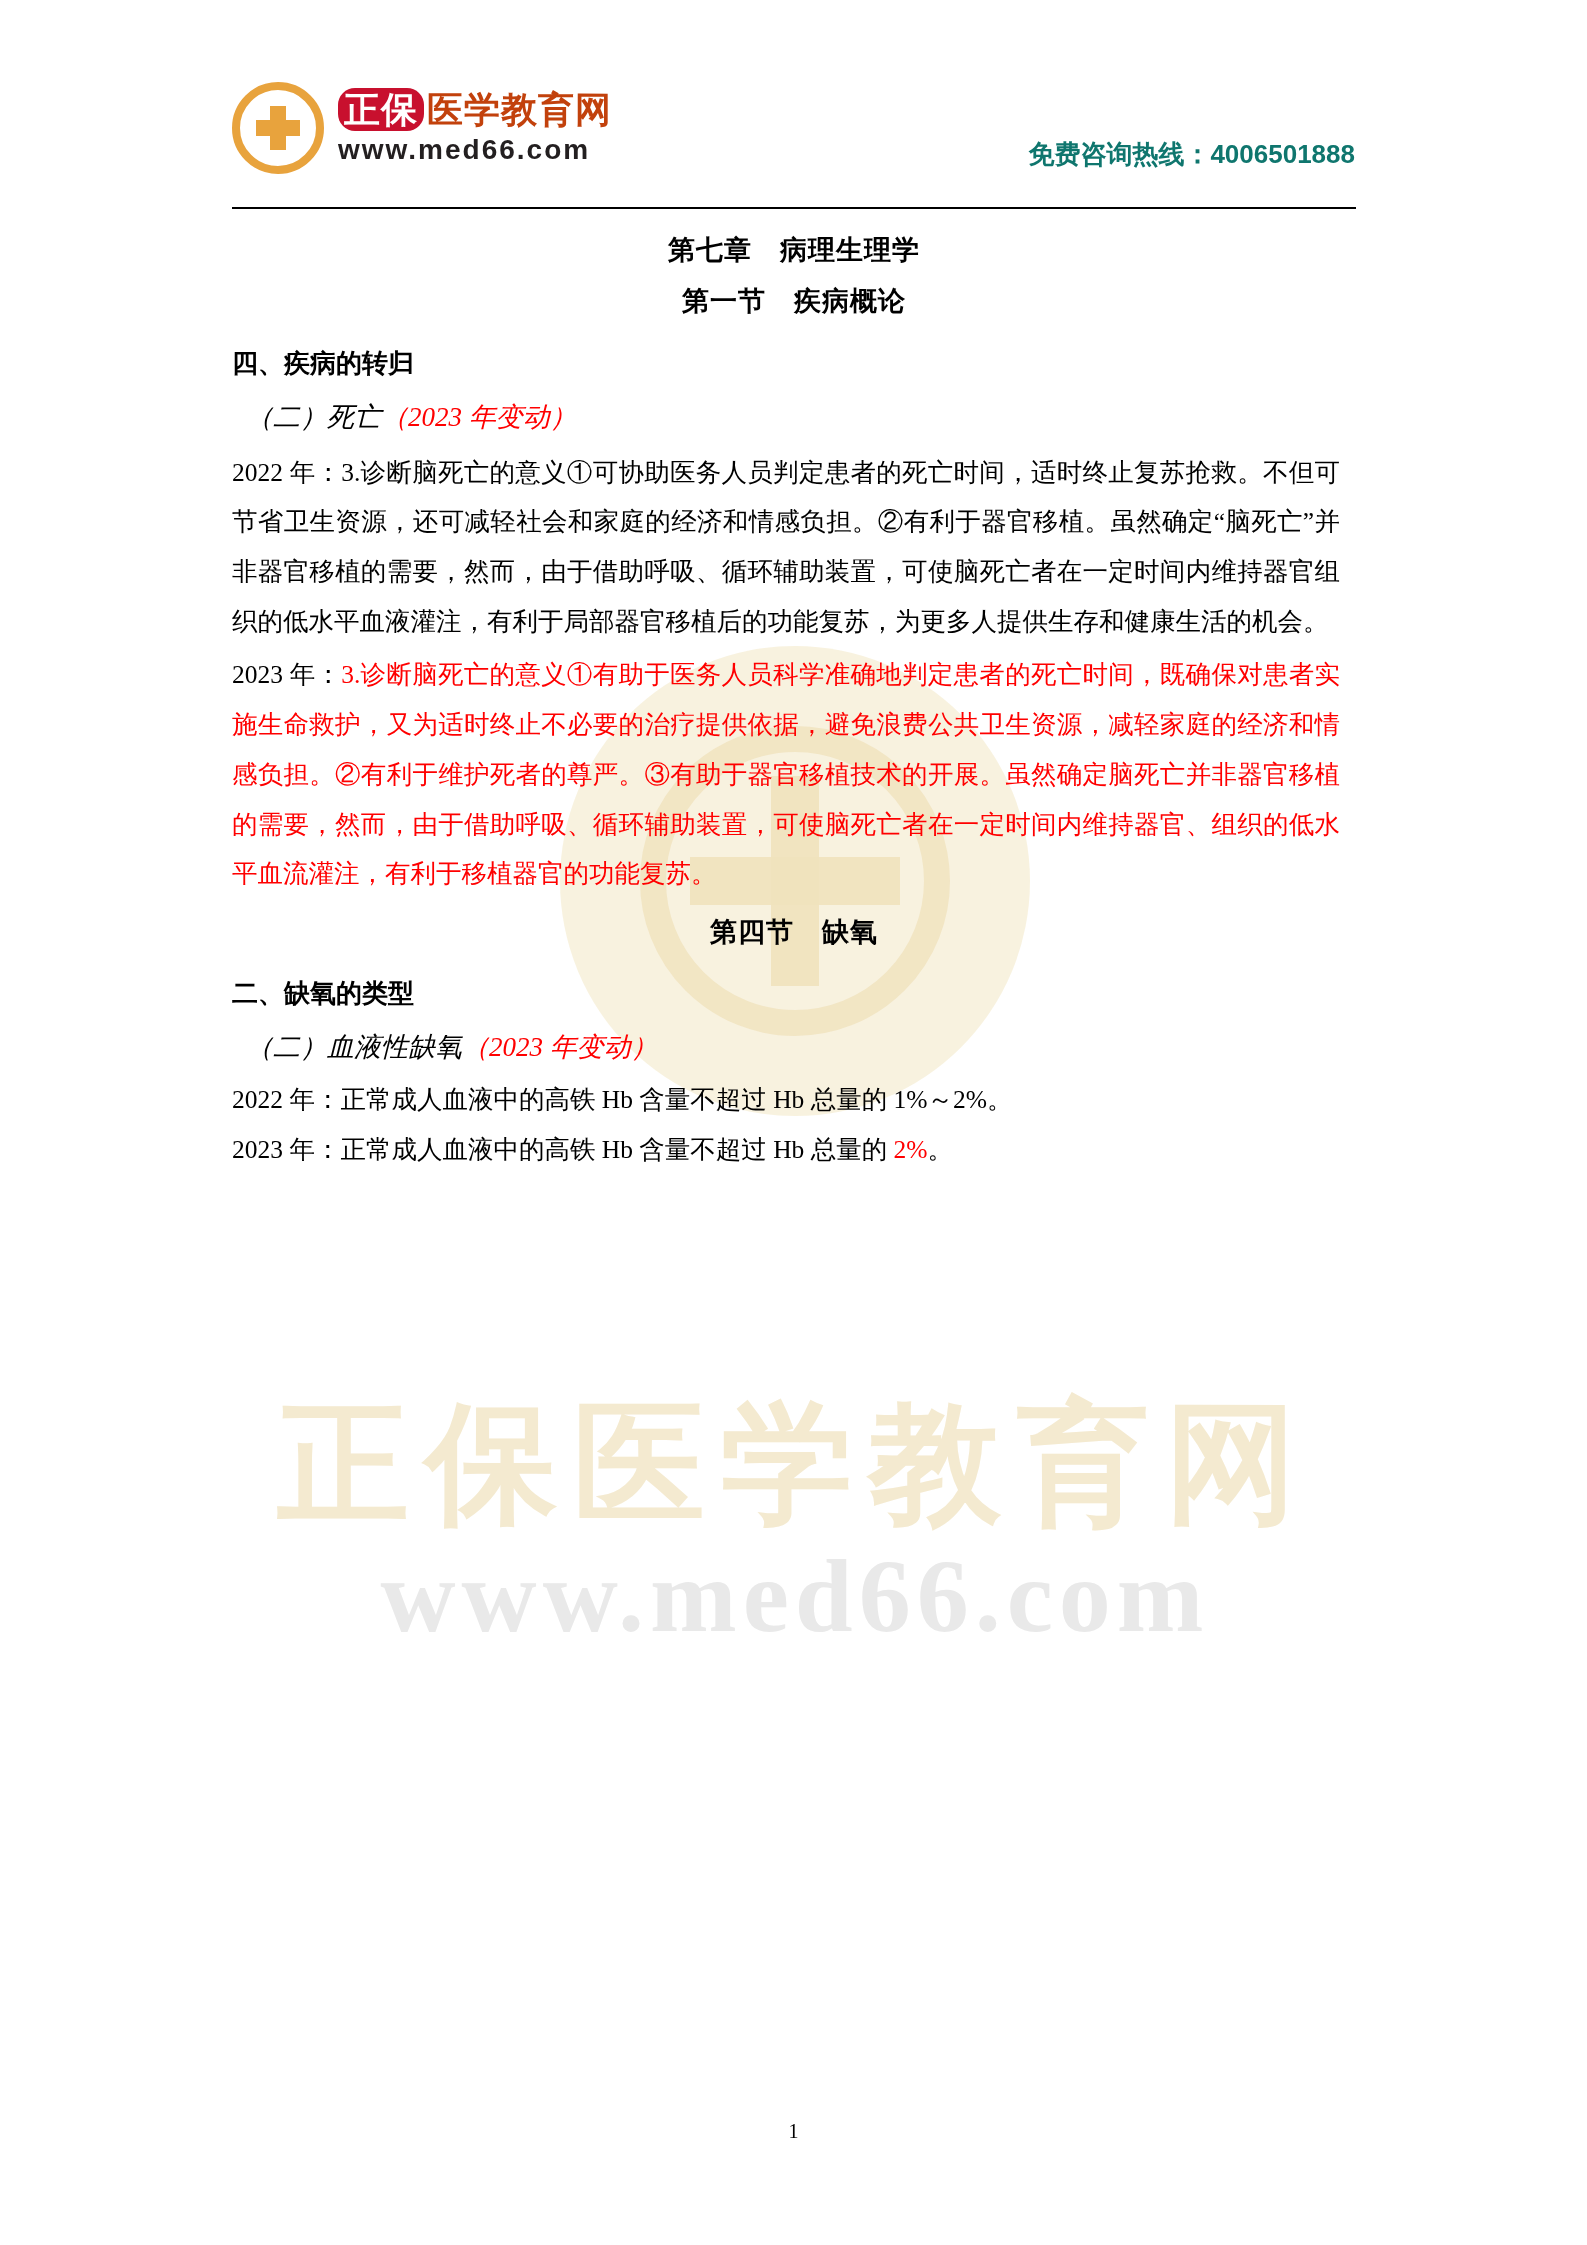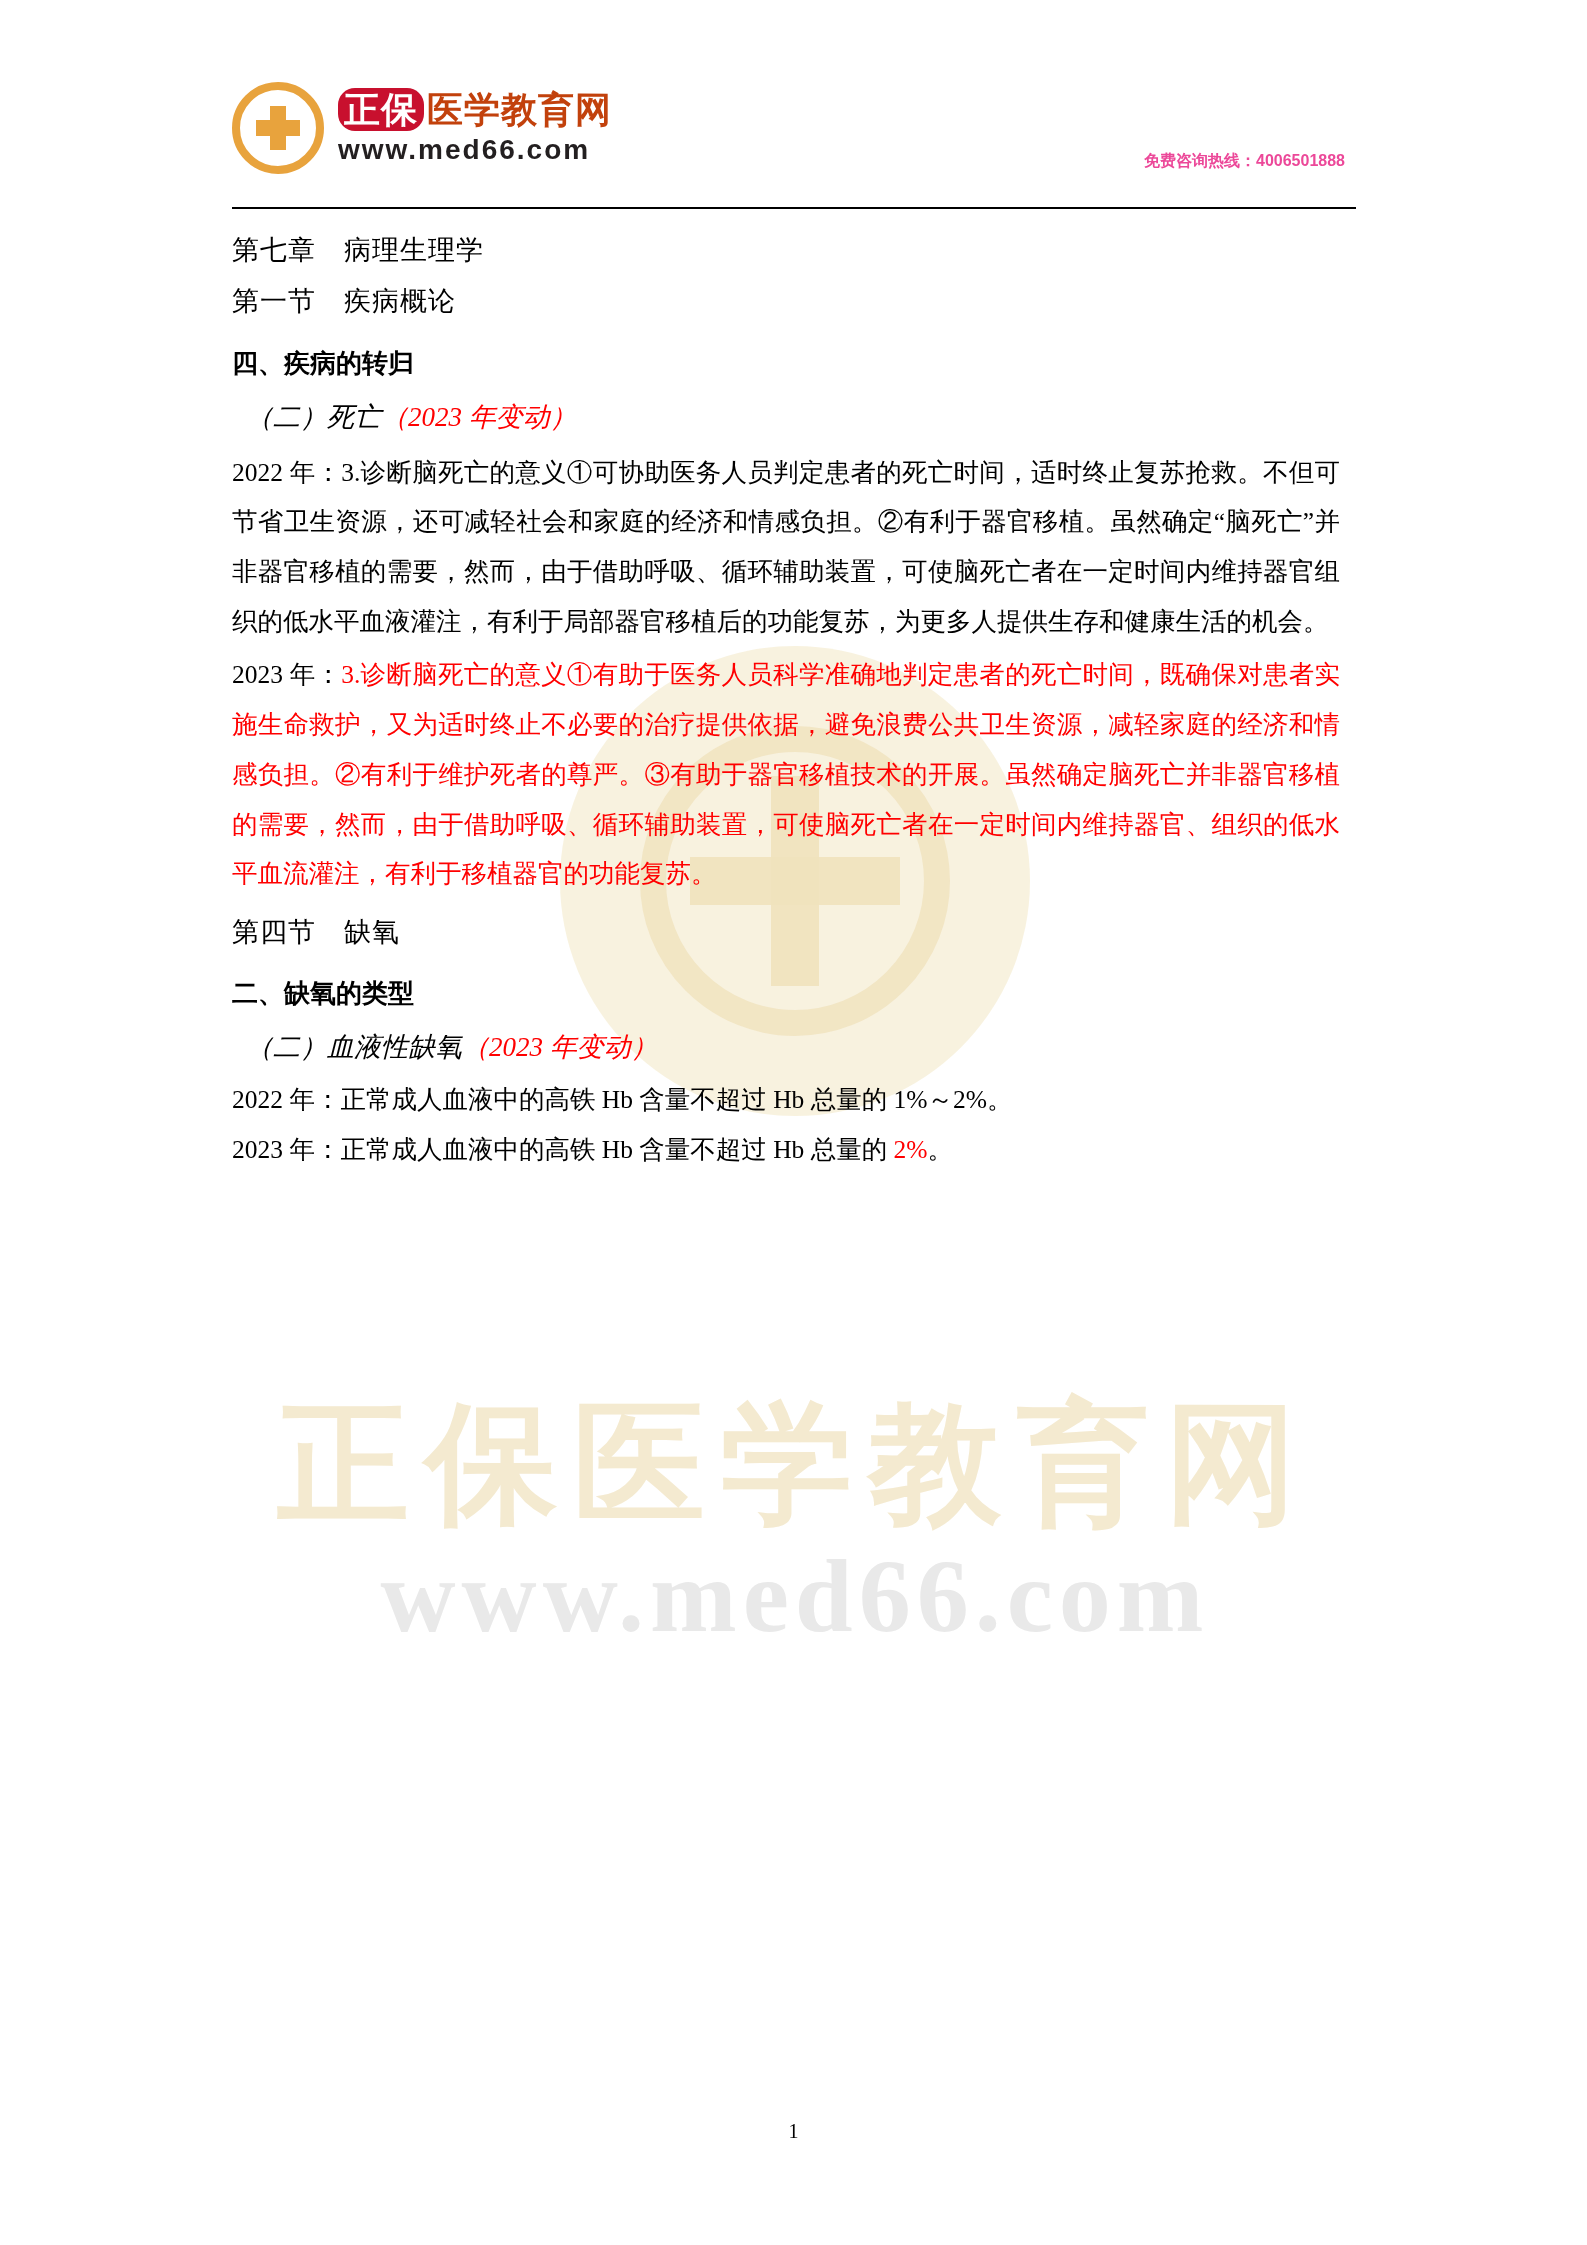--- a/index.html
+++ b/index.html
@@ -170,47 +170,48 @@
   .logo-url {
     margin-top: 6px;
     font-family: "Liberation Sans", sans-serif;
     font-weight: bold;
     font-size: 28px;
     color: #231f20;
     letter-spacing: 2px;
   }
   .hotline {
     position: absolute;
-    right: 242px;
+    right: 232px;
     top: 172px;
     transform: translateY(-100%);
     font-family: "Liberation Sans", sans-serif;
-    font-size: 16px;
-    font-weight: bold;
-    color: #ec4899;
+    font-size: 26px;
+    font-weight: bold;
+    color: #0f766e;
     white-space: nowrap;
   }
   .header-rule {
     position: absolute;
     left: 232px;
     top: 207px;
     width: 1124px;
     height: 2px;
     background: #000000;
   }
 
   
   .doc {
     position: absolute;
     left: 232px;
     top: 225px;
     width: 1124px;
   }
   .center-title {
-    font-weight: normal;
+    text-align: center;
+    font-weight: bold;
     font-size: 27px;
     line-height: 1.9;
     letter-spacing: 1px;
   }
   .sec-head {
     font-weight: bold;
     font-size: 26px;
     line-height: 2.0;
     margin-top: 10px;
   }

